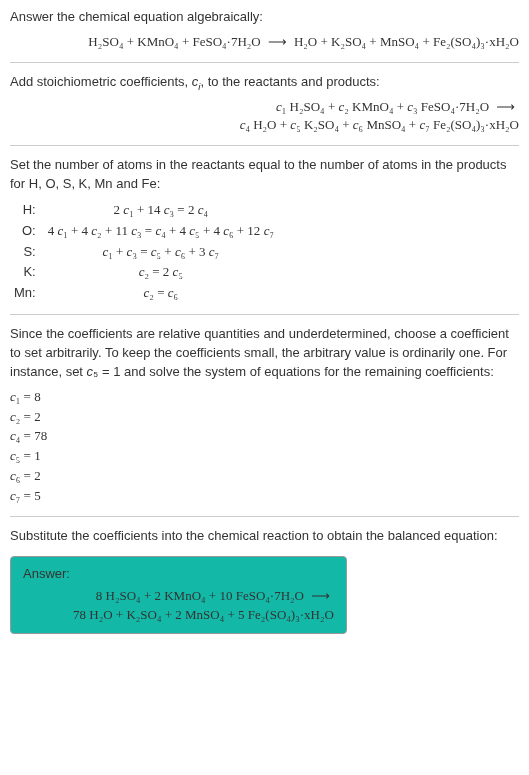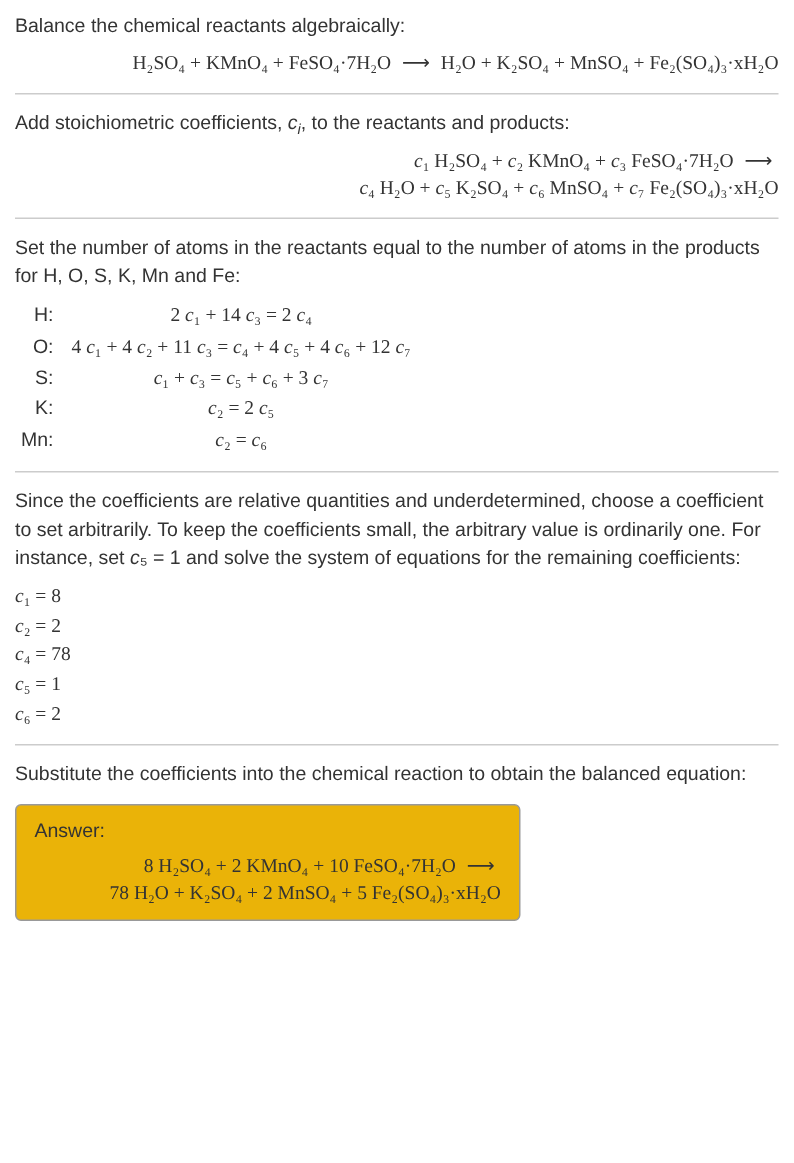--- a/index.html
+++ b/index.html
@@ -59,21 +59,21 @@
       text-align: center;
     }
     .coeff-list {
       margin-top: 4px;
     }
     .coeff-item {
       font-family: 'Cambria Math', 'Times New Roman', serif;
       margin: 1px 0;
     }
     .answer-box {
-      background: #eab308;
+      background: #14b8a6;
       border: 1px solid #999;
       border-radius: 4px;
       padding: 8px 12px;
       margin-top: 4px;
       display: inline-block;
     }
     .answer-label {
       margin-bottom: 4px;
     }
     .answer-indent {
@@ -81,21 +81,21 @@
     }
     .arrow {
       display: inline-block;
       margin: 0 4px;
     }
   </style>
 </head>
 <body>
 
 <div class="section">
-  <div class="step-text">Balance the chemical reactants algebraically:</div>
+  <div class="step-text">Answer the chemical equation algebraically:</div>
   <div class="formula">
     <span>H₂SO₄ + KMnO₄ + FeSO₄·7H₂O</span>
     <span class="arrow">⟶</span>
     <span>H₂O + K₂SO₄ + MnSO₄ + Fe₂(SO₄)₃·xH₂O</span>
   </div>
 </div>
 
 <hr>
 
 <div class="section">
@@ -140,20 +140,21 @@
 <hr>
 
 <div class="section">
   <div class="step-text">Since the coefficients are relative quantities and underdetermined, choose a coefficient to set arbitrarily. To keep the coefficients small, the arbitrary value is ordinarily one. For instance, set <span class="italic">c</span>₅ = 1 and solve the system of equations for the remaining coefficients:</div>
   <div class="coeff-list">
     <div class="coeff-item"><span class="italic">c</span>₁ = 8</div>
     <div class="coeff-item"><span class="italic">c</span>₂ = 2</div>
     <div class="coeff-item"><span class="italic">c</span>₄ = 78</div>
     <div class="coeff-item"><span class="italic">c</span>₅ = 1</div>
     <div class="coeff-item"><span class="italic">c</span>₆ = 2</div>
+    <div class="coeff-item"><span class="italic">c</span>₇ = 5</div>
   </div>
 </div>
 
 <hr>
 
 <div class="section">
   <div class="step-text">Substitute the coefficients into the chemical reaction to obtain the balanced equation:</div>
   <div class="answer-box">
     <div class="answer-label">Answer:</div>
     <div class="formula answer-indent">

